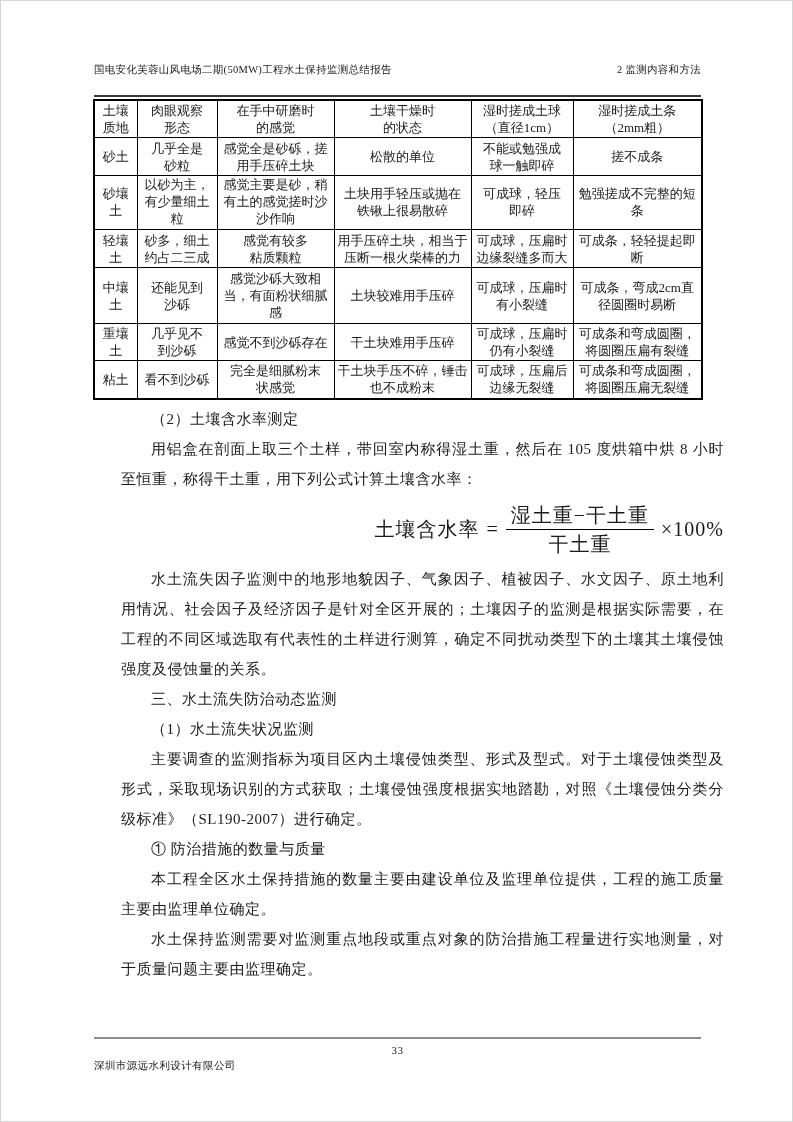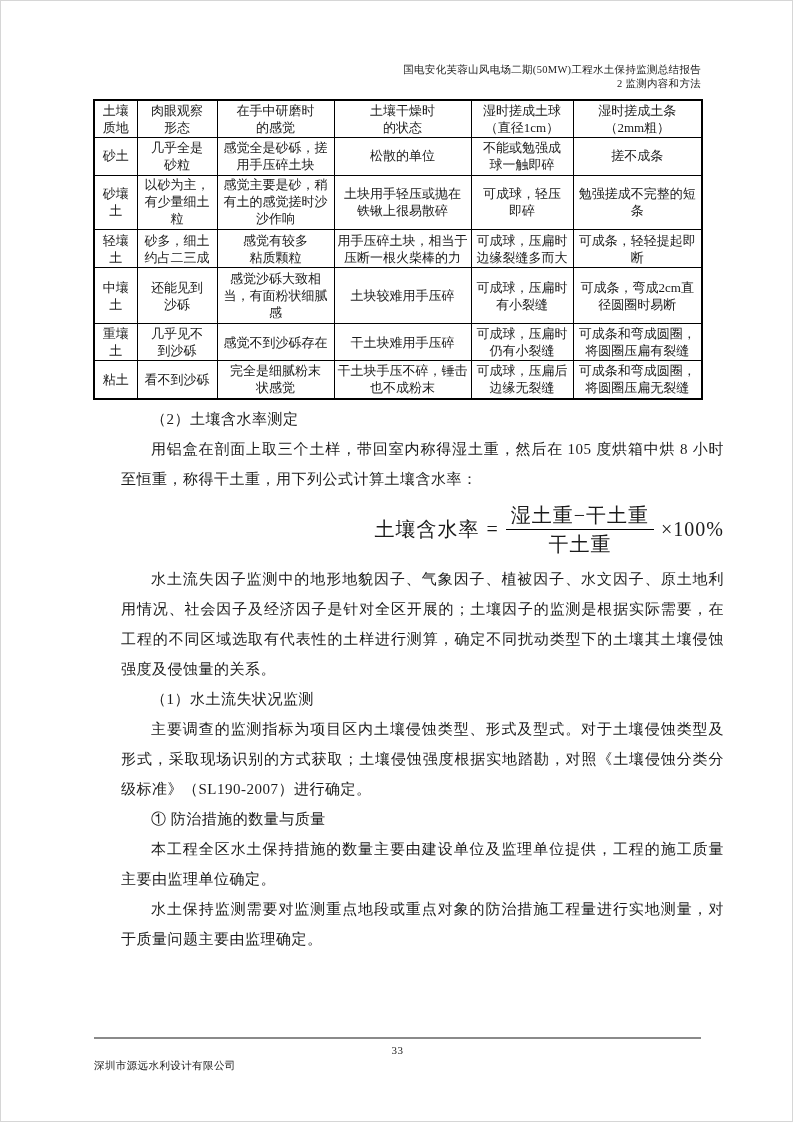--- a/index.html
+++ b/index.html
@@ -11,42 +11,41 @@
     box-sizing:border-box;
     font-family:"Liberation Serif","DejaVu Serif",serif;
     color:#1a1a1a;
     overflow:hidden;
   }
   
   .header{
     position:absolute;top:62px;left:93px;width:607px;
     display:flex;justify-content:space-between;align-items:flex-end;
     font-size:10.5px;line-height:14px;letter-spacing:0.3px;
-    padding-bottom:8px;
+    padding-bottom:18px;
     border-bottom:2px solid #3a3a3a;
-    flex-direction:column;
   }
   
   .soil-table{
     position:absolute;top:98px;left:92px;
     border-collapse:collapse;table-layout:fixed;
     width:608px;
     font-size:13px;line-height:17px;
   }
   .soil-table td,.soil-table th{
     border:1px solid #000;
     text-align:center;vertical-align:middle;
     padding:1px 2px;
     font-weight:normal;
     white-space:pre-line;
     overflow:hidden;
   }
   .soil-table{border:2px solid #000;}
   .soil-table tr.h-header{height:36px;}
-  .soil-table tr.h-r0{height:38px;font-family:Liberation Mono, monospace;}
+  .soil-table tr.h-r0{height:38px;}
   .soil-table tr.h-r1{height:53px;font-family:Liberation Mono, monospace;}
   .soil-table tr.h-r2{height:38px;}
   .soil-table tr.h-r3{height:56px;}
   .soil-table tr.h-r4{height:37px;margin-left:40px;}
   .soil-table tr.h-r5{height:38px;}
   
   .content{
     position:absolute;top:403px;left:95px;width:603px;
     font-size:15px;line-height:30px;
     letter-spacing:0.5px;
@@ -198,20 +197,21 @@
       <span>土壤含水率</span>
       <span>=</span>
       <span class="frac">
         <span class="num">湿土重−干土重</span>
         <span class="den">干土重</span>
       </span>
       <span>×100%</span>
     </div>
 
     <p class="just">水土流失因子监测中的地形地貌因子、气象因子、植被因子、水文因子、原土地利用情况、社会因子及经济因子是针对全区开展的；土壤因子的监测是根据实际需要，在工程的不同区域选取有代表性的土样进行测算，确定不同扰动类型下的土壤其土壤侵蚀强度及侵蚀量的关系。</p>
+    <p class="heading">三、水土流失防治动态监测</p>
     <p class="heading">（1）水土流失状况监测</p>
     <p class="just mt8">主要调查的监测指标为项目区内土壤侵蚀类型、形式及型式。对于土壤侵蚀类型及形式，采取现场识别的方式获取；土壤侵蚀强度根据实地踏勘，对照《土壤侵蚀分类分级标准》（SL190-2007）进行确定。</p>
     <p class="heading">① 防治措施的数量与质量</p>
     <p class="just mt6">本工程全区水土保持措施的数量主要由建设单位及监理单位提供，工程的施工质量主要由监理单位确定。</p>
     <p class="just">水土保持监测需要对监测重点地段或重点对象的防治措施工程量进行实地测量，对于质量问题主要由监理确定。</p>
   </div>
 
   <div class="footer">
     <span>深圳市源远水利设计有限公司</span>
     <span class="pageno">33</span>

